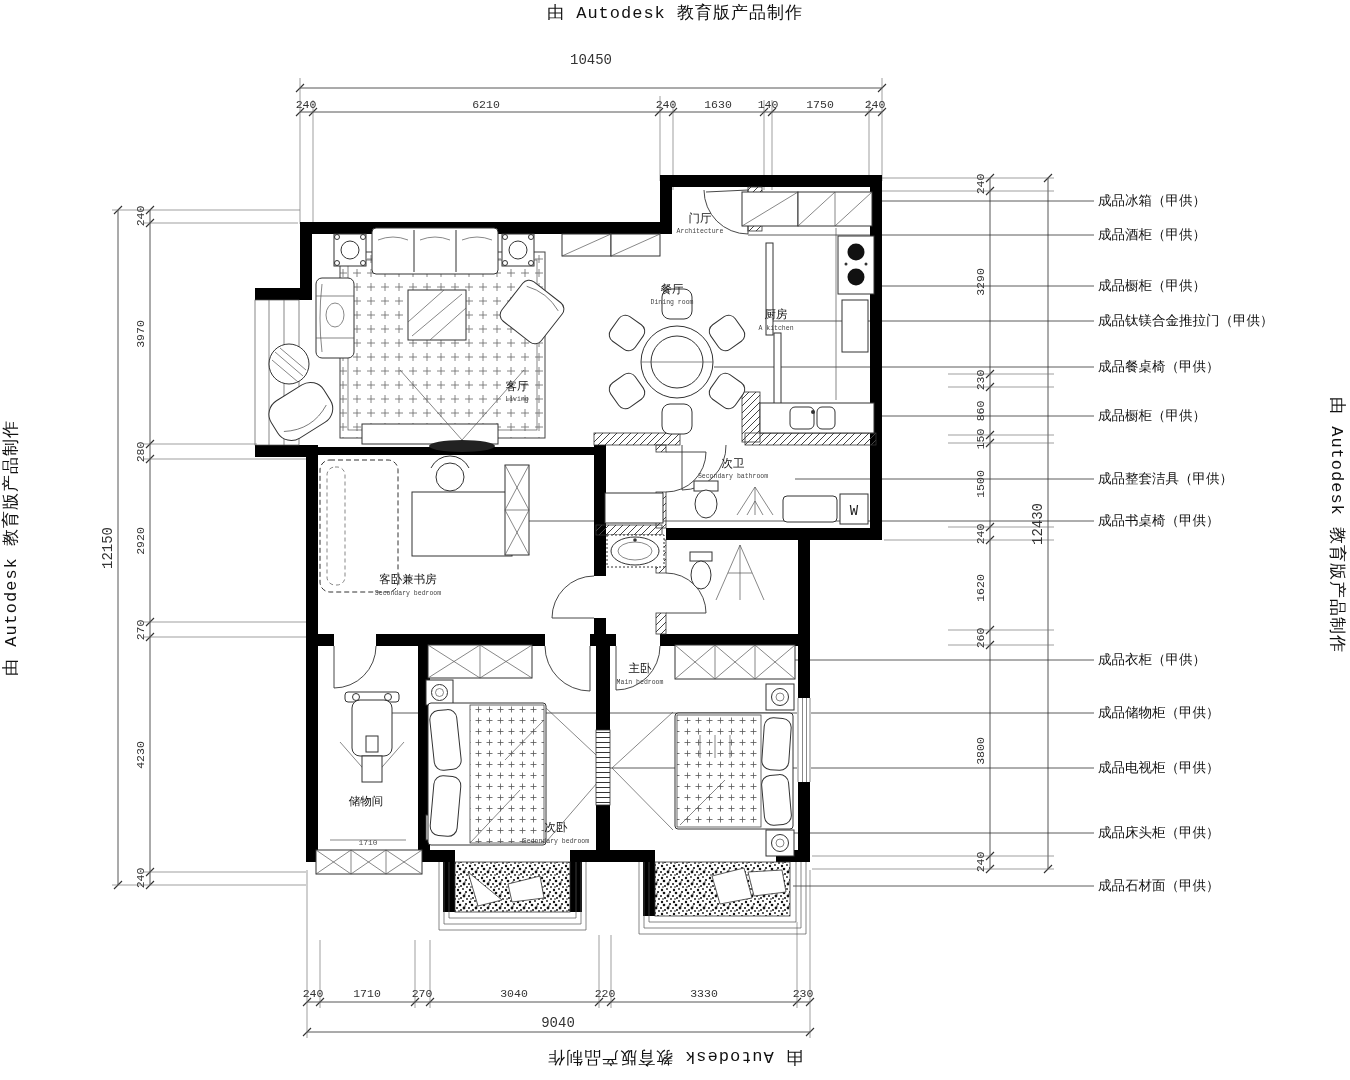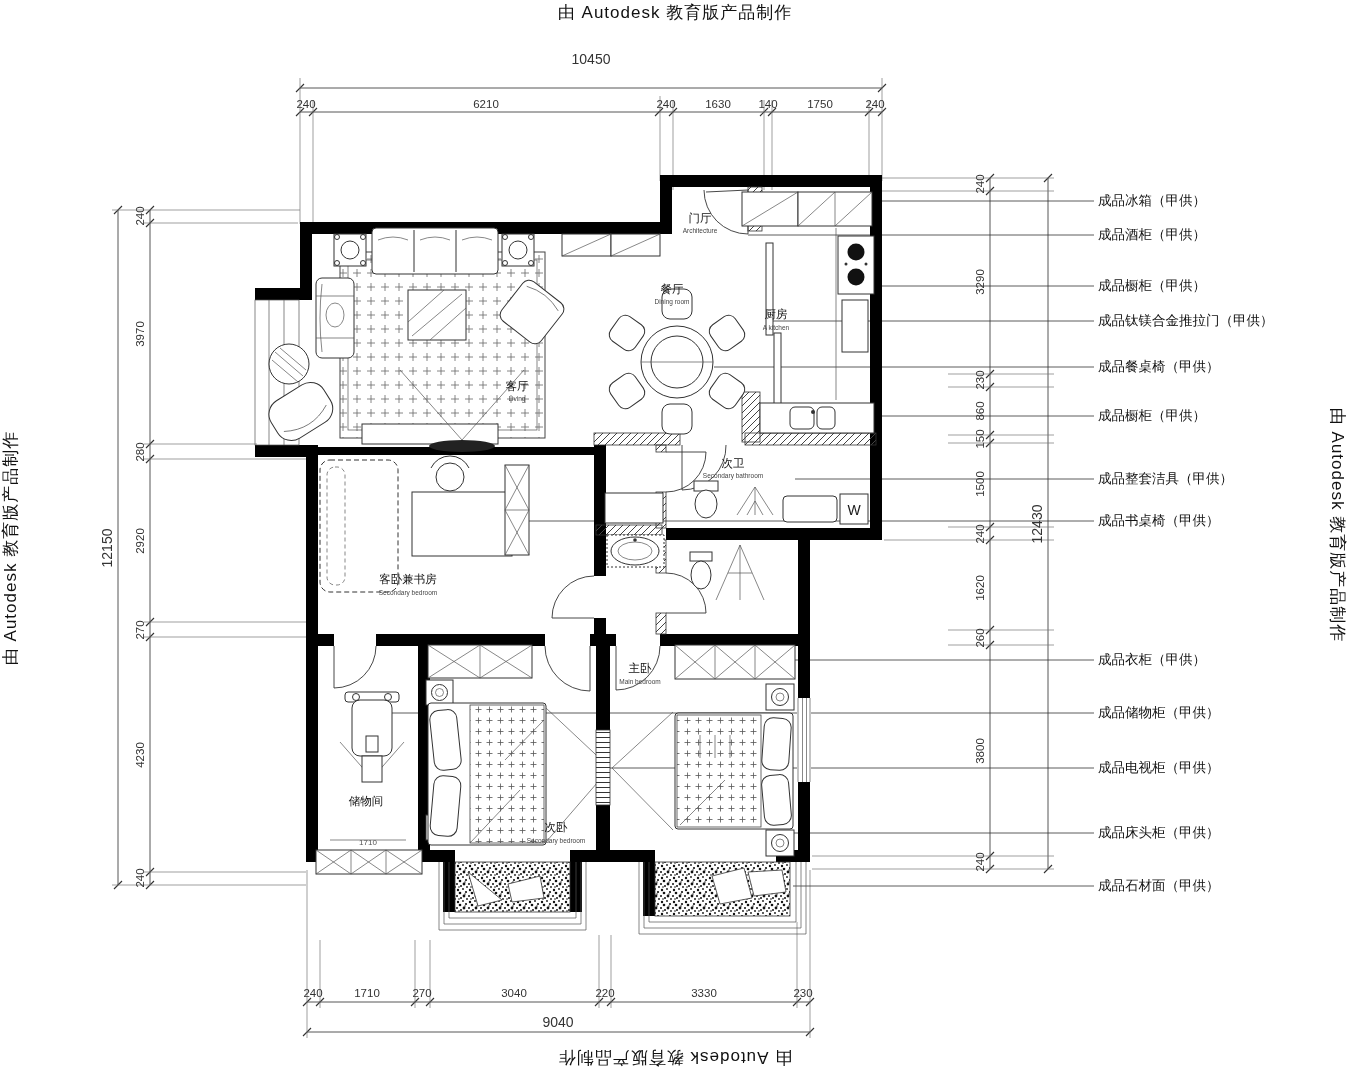--- a/index.html
+++ b/index.html
@@ -1,17 +1,17 @@
 <!DOCTYPE html>
 <html><head>
 <meta charset="utf-8">
 <style>
   html,body{margin:0;padding:0;background:#fff;}
   .page{width:1350px;height:1080px;position:relative;background:#fff;overflow:hidden;
-        font-family:Liberation Sans, sans-serif;}
+        font-family:Liberation Mono, monospace;}
   svg{display:block}
   text{fill:#1a1a1a;}
   .title-txt{font-size:17px;letter-spacing:1px;fill:#111;}
   .dim-txt{font-size:11.5px;fill:#333;}
   .dim-big{font-size:14px;fill:#333;}
   .callout-txt{font-size:13.5px;fill:#111;}
   .room-cn{font-size:11.5px;fill:#111;}
   .room-en{font-size:6.5px;fill:#444;}
   .tiny-dim{font-size:8px;fill:#555;}
   .wline{stroke:#777;stroke-width:0.7;}

